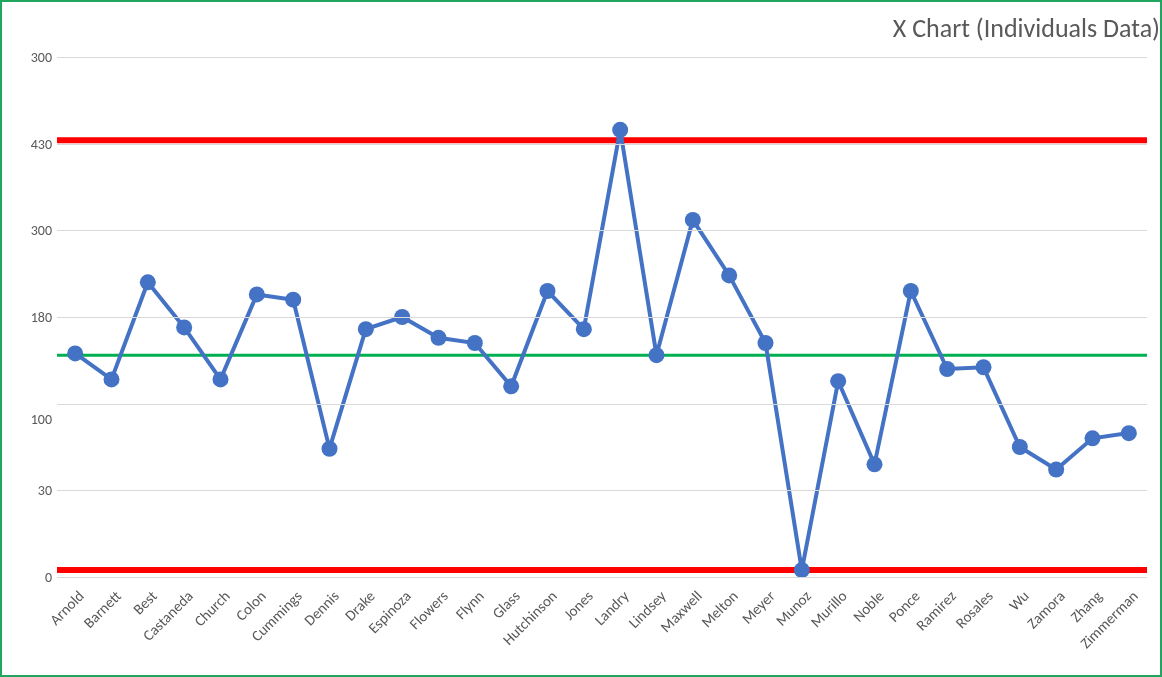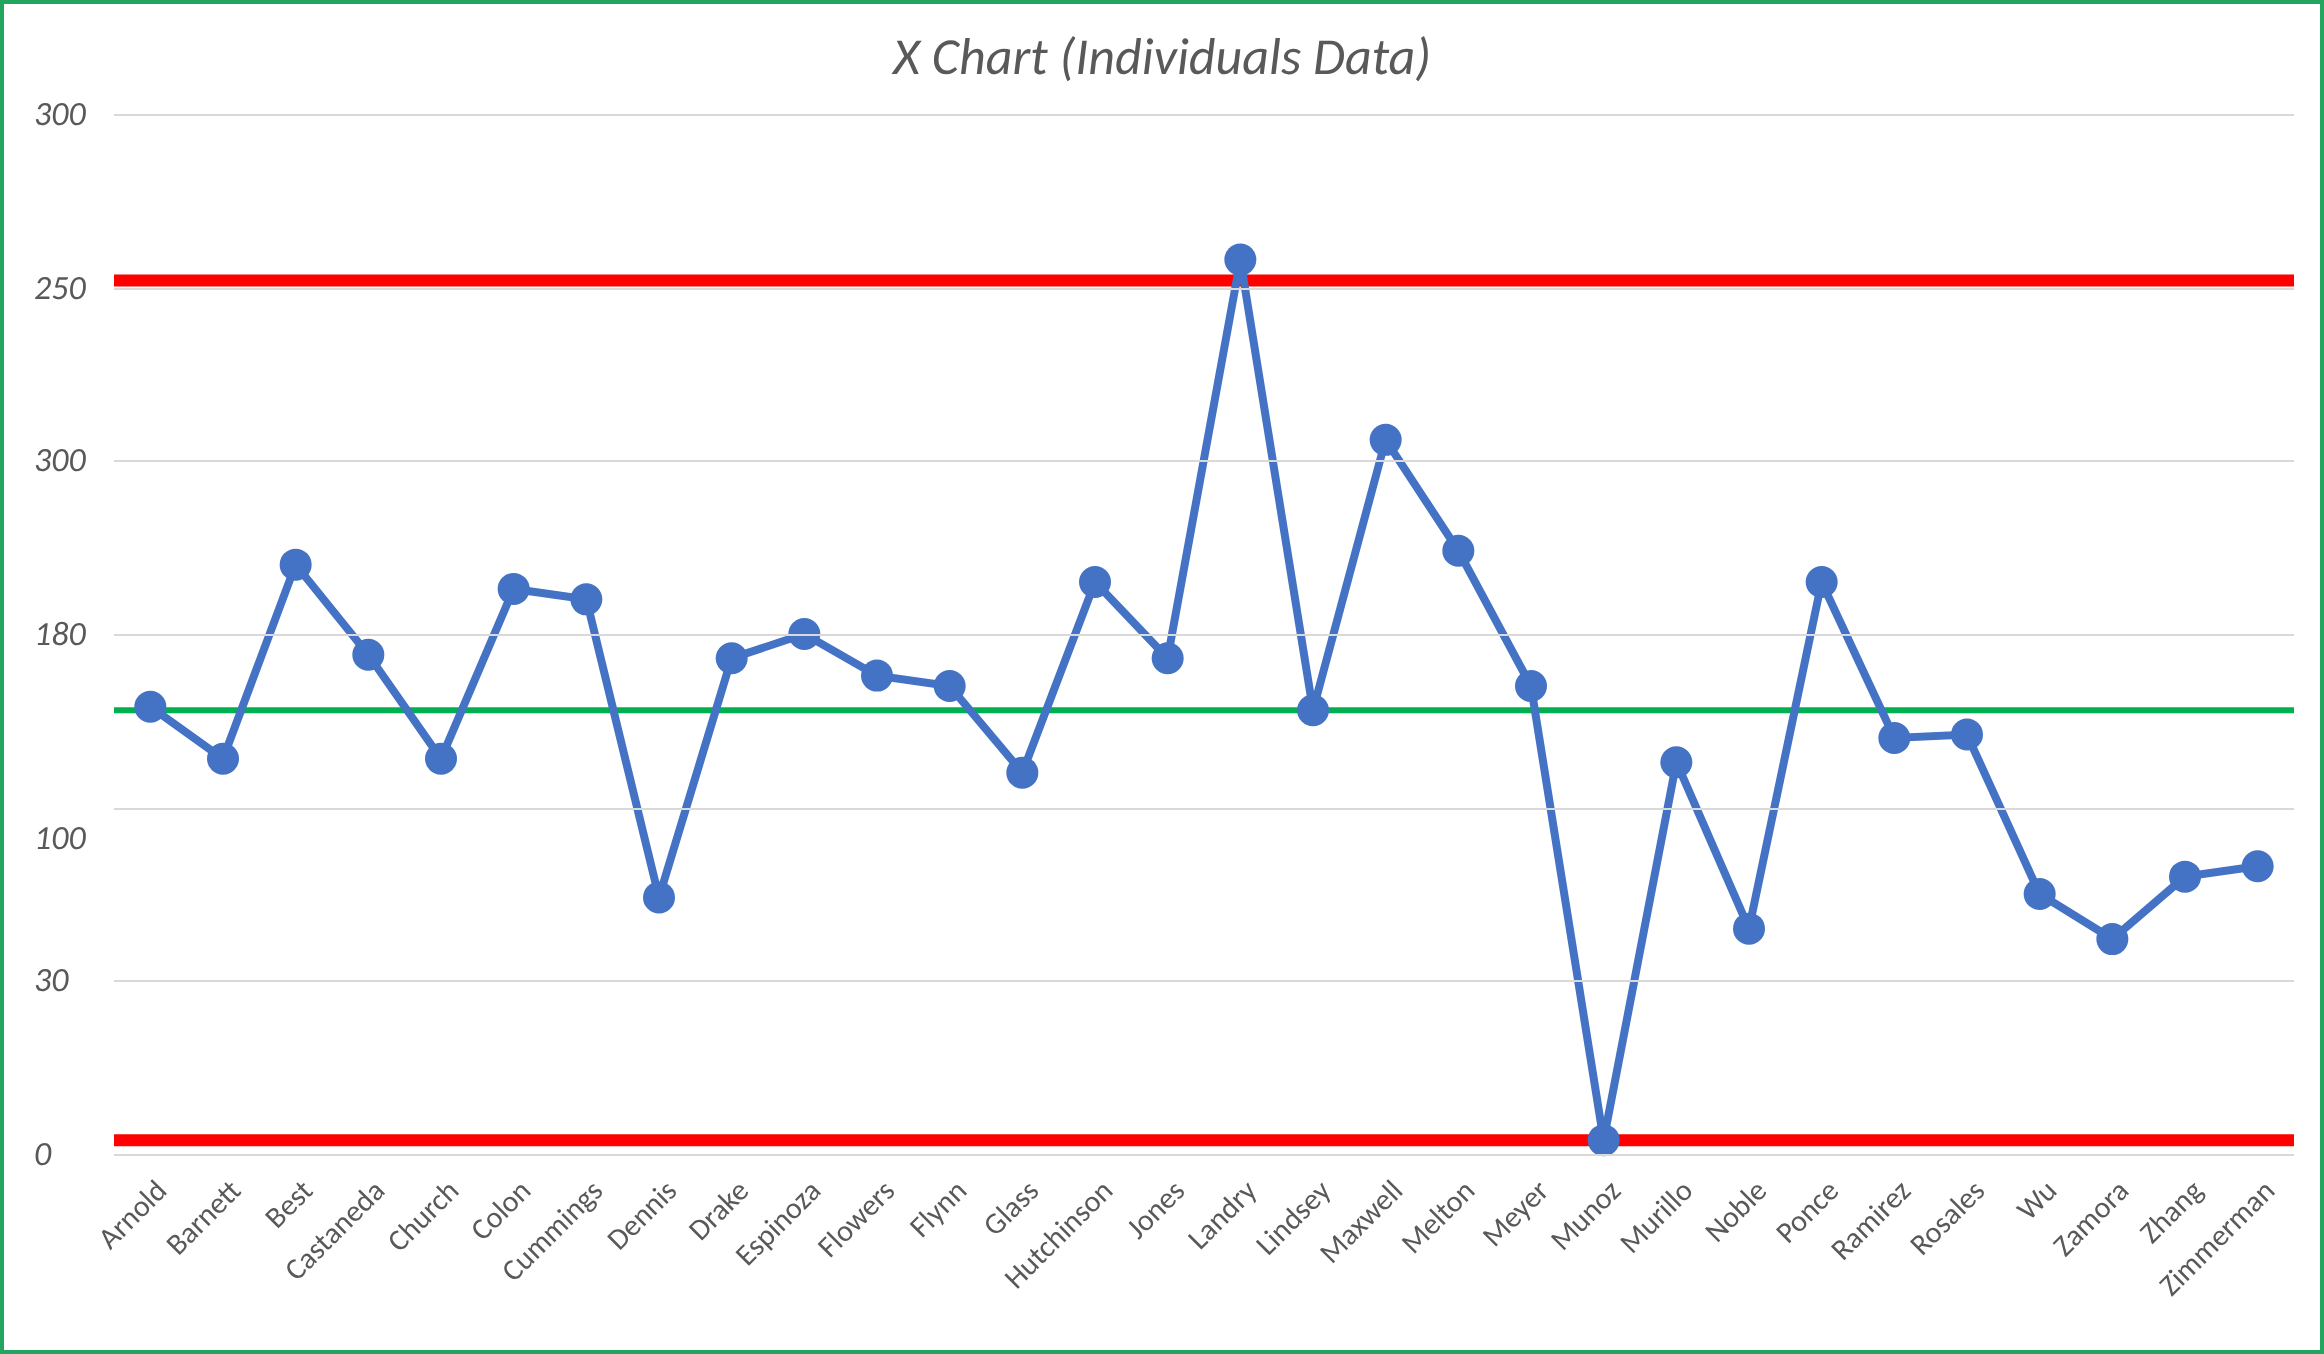--- a/index.html
+++ b/index.html
@@ -14,46 +14,45 @@
     box-sizing: border-box;
     border: 2px solid #22a65f;
     background: #ffffff;
     position: relative;
   }
   .chart-title {
     position: absolute;
     top: 10px;
     left: 0;
     right: 0;
-    text-align: center;
+    text-align: right;
     font-size: 26px;
     color: #595959;
-    font-style: italic;
   }
   .plot-area {
     position: absolute;
     left: 55px;
     top: 55px;
     width: 1090px;
     height: 520px;
   }
   .grid-line {
     position: absolute;
     left: 0;
     right: 0;
     border-top: 1px solid #d9d9d9;
   }
   .y-label {
     position: absolute;
     left: -40px;
     width: 35px;
+    text-align: right;
     transform: translateY(-50%);
-    font-size: 17px;
+    font-size: 14px;
     color: #595959;
-    font-style: italic;
   }
   svg.main-svg {
     position: absolute;
     left: 0; top: 0;
     width: 100%;
     height: 100%;
     overflow: visible;
   }
   .limit-line-ucl, .limit-line-lcl {
     stroke: #ff0000;
@@ -138,21 +137,21 @@
       <div class="y-label" style="top: 520px;">0</div>
       <div class="grid-line" style="top: 433.333px;"></div>
       <div class="y-label" style="top: 433.333px;">30</div>
       <div class="grid-line" style="top: 346.667px;"></div>
       <div class="y-label" style="top: 362px;">100</div>
       <div class="grid-line" style="top: 260px;"></div>
       <div class="y-label" style="top: 260px;">180</div>
       <div class="grid-line" style="top: 173.333px;"></div>
       <div class="y-label" style="top: 173.333px;">300</div>
       <div class="grid-line" style="top: 86.6667px;"></div>
-      <div class="y-label" style="top: 86.6667px;">250</div>
+      <div class="y-label" style="top: 86.6667px;">430</div>
       <div class="grid-line" style="top: 0px;"></div>
       <div class="y-label" style="top: 0px;">300</div>
     </div>
 
   <div class="x-axis-labels">
       <div class="x-tick-label" style="left: 18.1667px; top: 0px;">Arnold</div>
       <div class="x-tick-label" style="left: 54.5px; top: 0px;">Barnett</div>
       <div class="x-tick-label" style="left: 90.8333px; top: 0px;">Best</div>
       <div class="x-tick-label" style="left: 127.167px; top: 0px;">Castaneda</div>
       <div class="x-tick-label" style="left: 163.5px; top: 0px;">Church</div>

